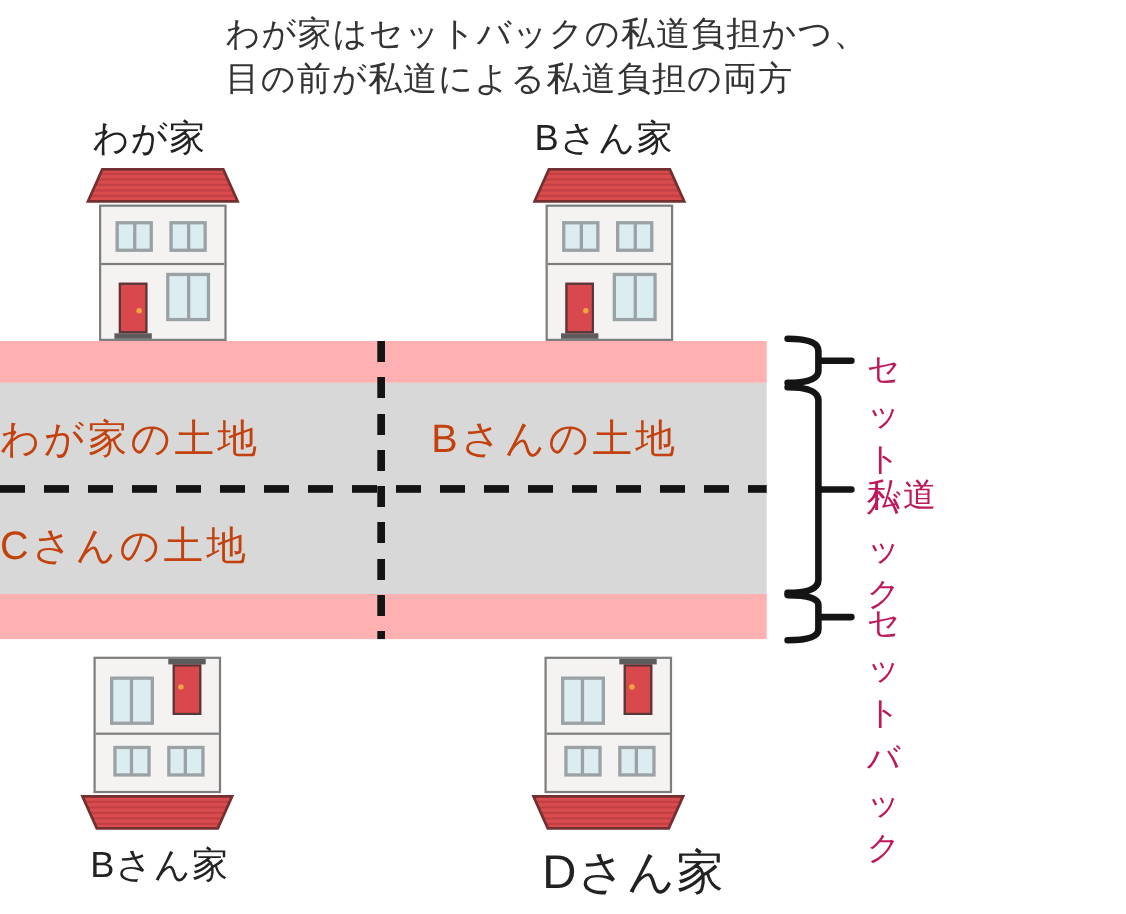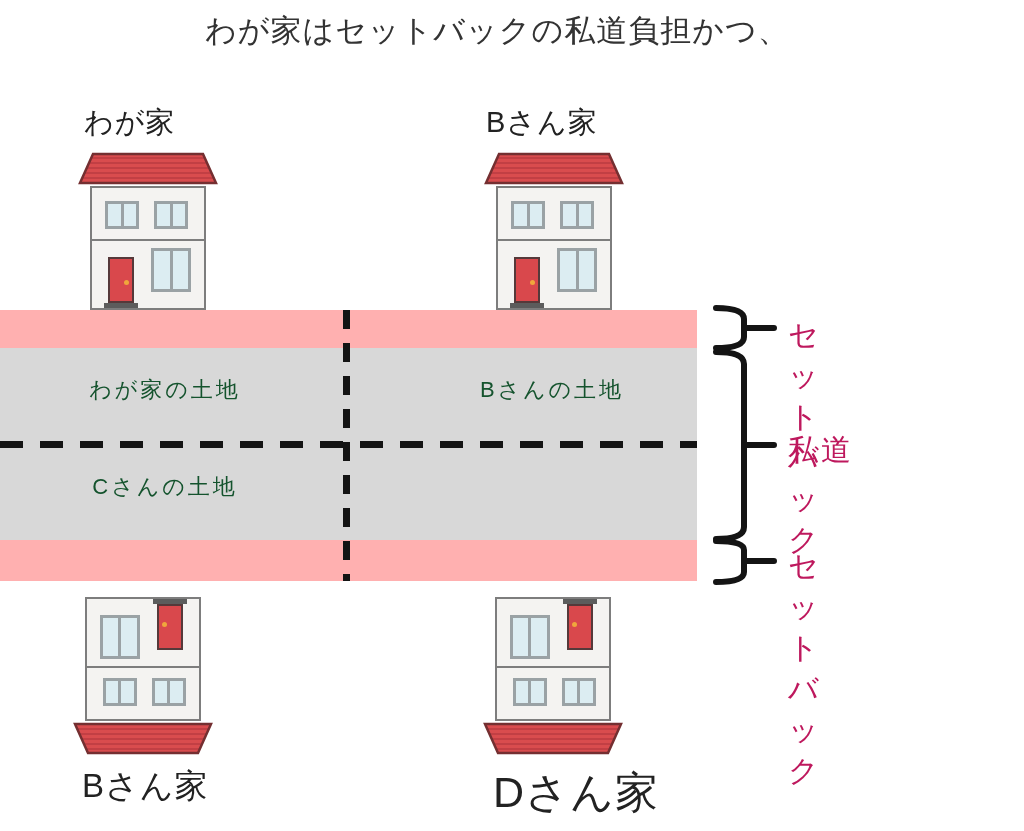--- a/index.html
+++ b/index.html
@@ -4,22 +4,22 @@
 <style>
   html,body{margin:0;padding:0;background:#fff;}
   .stage{
     position:relative;width:855px;height:831px;background:#ffffff;
     font-family:"Liberation Sans","DejaVu Sans",sans-serif;color:#2e2e2e;
     overflow:hidden;
   }
   .abs{position:absolute;}
   
   .title{left:205px;top:10px;font-size:31px;line-height:41px;color:#333;letter-spacing:1px;}
-  .house-label{font-size:29px;color:#222;letter-spacing:1px;}
-  .plot-label{font-size:22px;color:#14532d;letter-spacing:3px;text-align:center;}
+  .house-label{font-size:33px;color:#222;letter-spacing:1px;}
+  .plot-label{font-size:36px;color:#c2410c;letter-spacing:3px;text-align:left;}
   .anno-label{font-size:30px;color:#be185d;letter-spacing:3px;}
   
   .band{left:0;width:697px;}
   .pink{background:var(--setback_pink,#ffb0b0);}
   .gray{background:var(--road_gray,#d8d8d8);}
   .band-pink-top{top:310px;height:38px;}
   .band-gray{top:348px;height:192px;}
   .band-pink-bottom{top:540px;height:41px;}
   .hdash{left:0;top:441px;width:697px;height:7px;
     background:repeating-linear-gradient(90deg,var(--line_black,#141414) 0 23px,transparent 23px 40px);}
@@ -50,20 +50,21 @@
   .braces path{stroke:var(--line_black,#141414);stroke-width:6;fill:none;
     stroke-linecap:round;stroke-linejoin:round;}
 </style>
 </head>
 <body>
 
 <div class="stage">
 
   <div class="abs title">
     <div>わが家はセットバックの私道負担かつ、</div>
+    <div>目の前が私道による私道負担の両方</div>
   </div>
 
   <div class="abs house-label" style="left:84px;top:103px">わが家</div>
   <div class="abs house-label" style="left:486px;top:103px">Bさん家</div>
 
   <svg width="0" height="0" style="position:absolute" aria-hidden="true">
     <defs>
       <g id="roof-shape">
         <polygon points="15,2 125,2 138,31 2,31" fill="#d94c4e"></polygon>
         <line x1="13.2" y1="6" x2="126.8" y2="6" stroke="#c23f44" stroke-width="2"></line>

